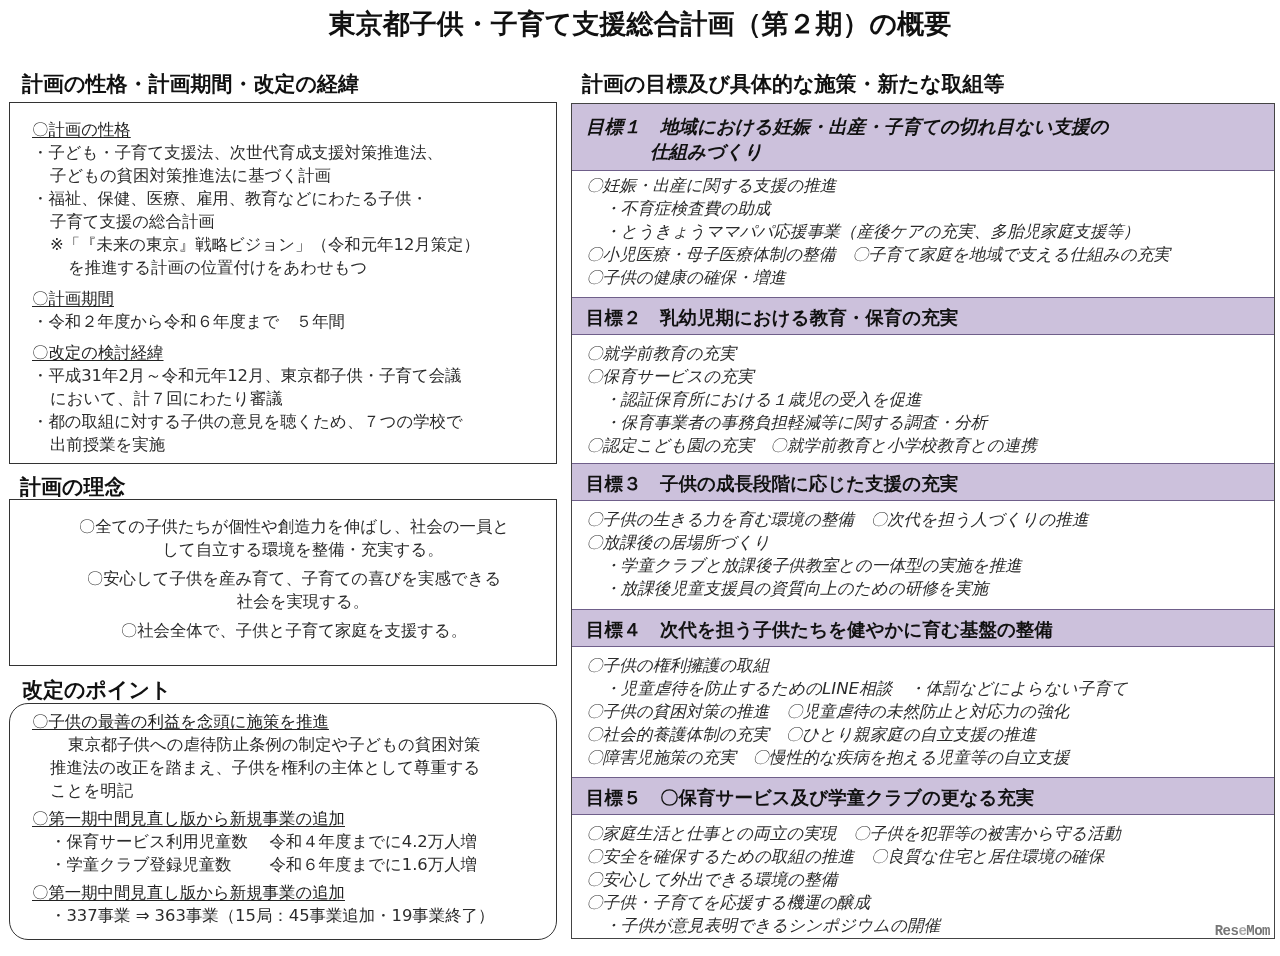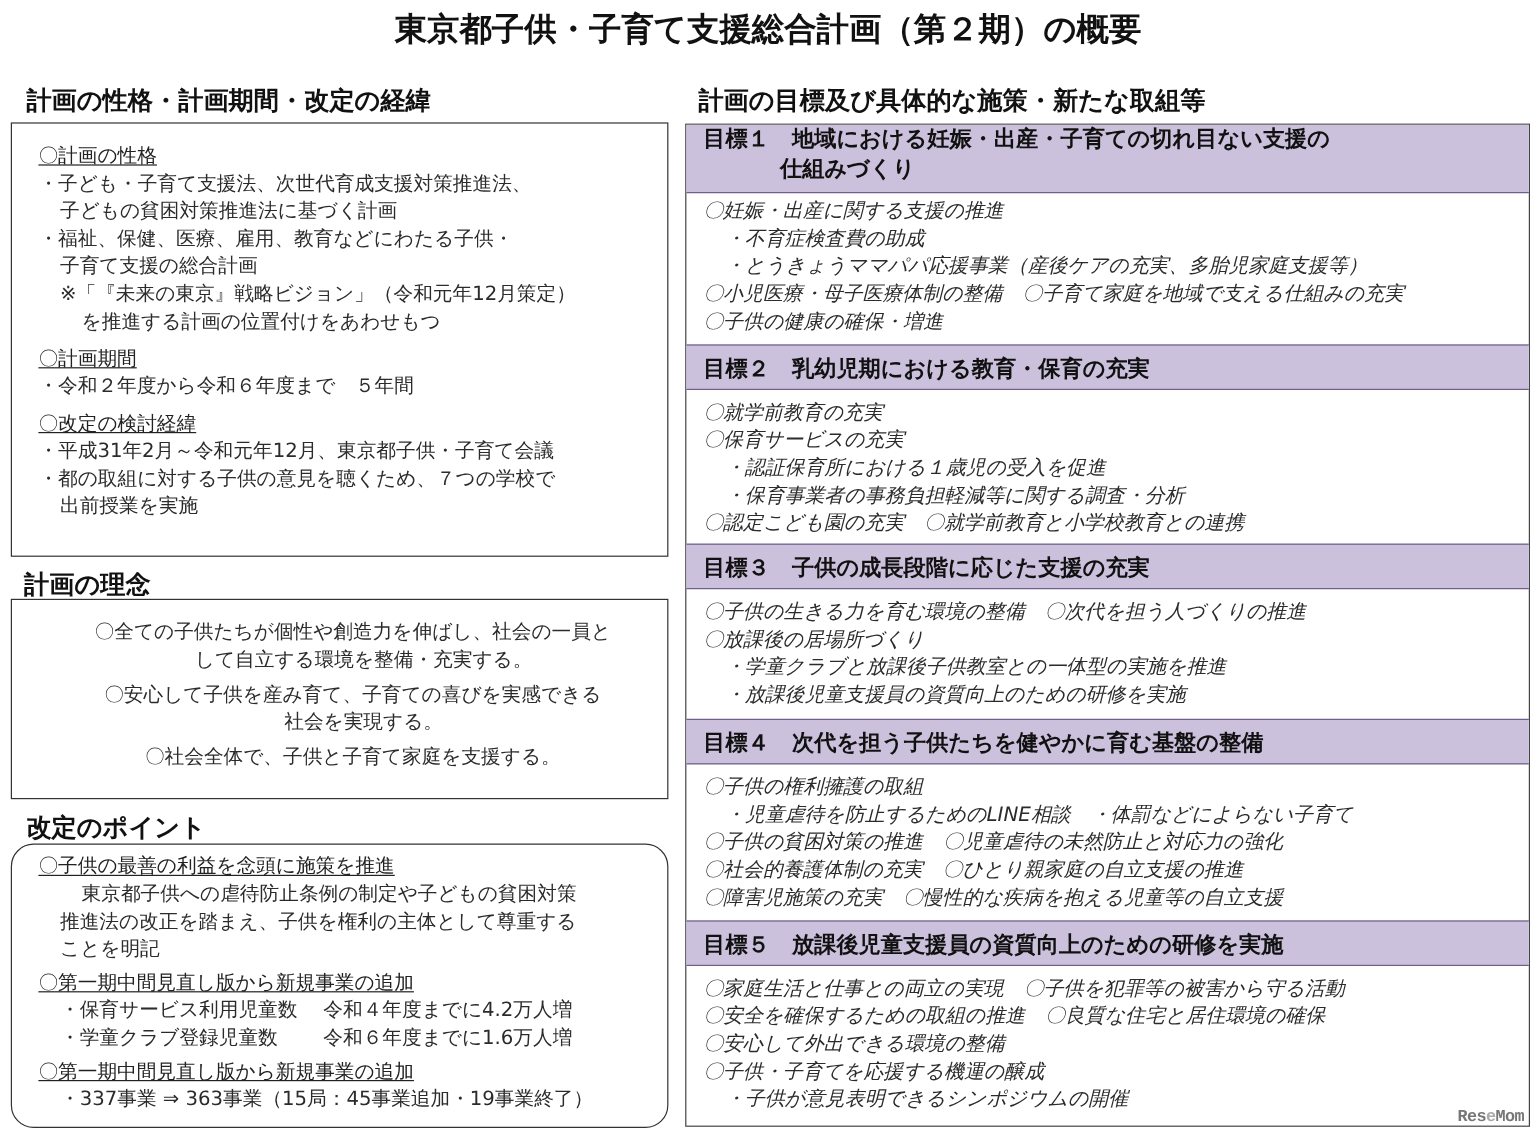--- a/index.html
+++ b/index.html
@@ -62,20 +62,21 @@
     <div class="line">・福祉、保健、医療、雇用、教育などにわたる子供・</div>
     <div class="line indent1">子育て支援の総合計画</div>
     <div class="line indent1">※「『未来の東京』戦略ビジョン」（令和元年12月策定）</div>
     <div class="line indent2">を推進する計画の位置付けをあわせもつ</div>
     <div class="gap"></div>
     <div class="sub-head">〇計画期間</div>
     <div class="line">・令和２年度から令和６年度まで　５年間</div>
     <div class="gap"></div>
     <div class="sub-head">〇改定の検討経緯</div>
     <div class="line">・平成31年2月～令和元年12月、東京都子供・子育て会議</div>
+    <div class="line indent1">において、計７回にわたり審議</div>
     <div class="line">・都の取組に対する子供の意見を聴くため、７つの学校で</div>
     <div class="line indent1">出前授業を実施</div>
   </div>
 
   <div class="sec-heading" style="left:20px; top:473px;">計画の理念</div>
   <div class="box" style="left:9px; top:499px; width:548px; height:167px; padding:15px 0 0 22px;text-align:center;">
     <div class="line">〇全ての子供たちが個性や創造力を伸ばし、社会の一員と</div>
     <div class="line indent1">して自立する環境を整備・充実する。</div>
     <div class="gap" style="height:6px"></div>
     <div class="line">〇安心して子供を産み育て、子育ての喜びを実感できる</div>
@@ -96,21 +97,21 @@
     <div class="line indent1">・学童クラブ登録児童数　　 令和６年度までに1.6万人増</div>
     <div class="gap" style="height:5px"></div>
     <div class="sub-head">〇第一期中間見直し版から新規事業の追加</div>
     <div class="line indent1">・337事業 ⇒ 363事業（15局：45事業追加・19事業終了）</div>
   </div>
 
   <div class="sec-heading" style="left:582px; top:70px;">計画の目標及び具体的な施策・新たな取組等</div>
   <div class="goal-box">
 
     <div>
-      <div class="goal-head first" style="padding-top:0; padding-bottom:6px;">
+      <div class="goal-head first" style="padding-top:10px; padding-bottom:6px;font-style:italic;">
         <div>目標１　地域における妊娠・出産・子育ての切れ目ない支援の</div>
         <div style="padding-left:64px;">仕組みづくり</div>
       </div>
       <div class="goal-body" style="height:126px;">
         <div class="goal-line">〇妊娠・出産に関する支援の推進</div>
         <div class="goal-line indent1">・不育症検査費の助成</div>
         <div class="goal-line indent1">・とうきょうママパパ応援事業（産後ケアの充実、多胎児家庭支援等）</div>
         <div class="goal-line">〇小児医療・母子医療体制の整備　〇子育て家庭を地域で支える仕組みの充実</div>
         <div class="goal-line">〇子供の健康の確保・増進</div>
       </div>
@@ -142,21 +143,21 @@
       <div class="goal-body" style="height:130px; padding-top:7px;">
         <div class="goal-line">〇子供の権利擁護の取組</div>
         <div class="goal-line indent1">・児童虐待を防止するためのLINE相談　・体罰などによらない子育て</div>
         <div class="goal-line">〇子供の貧困対策の推進　〇児童虐待の未然防止と対応力の強化</div>
         <div class="goal-line">〇社会的養護体制の充実　〇ひとり親家庭の自立支援の推進</div>
         <div class="goal-line">〇障害児施策の充実　〇慢性的な疾病を抱える児童等の自立支援</div>
       </div>
     </div>
 
     <div>
-      <div class="goal-head" style="padding-top:7px; padding-bottom:4px;">目標５　放課後児童支援員の資質向上のための研修を実施</div>
+      <div class="goal-head" style="padding-top:7px; padding-bottom:4px;">目標５　〇保育サービス及び学童クラブの更なる充実</div>
       <div class="goal-body" style="padding-top:7px;">
         <div class="goal-line">〇家庭生活と仕事との両立の実現　〇子供を犯罪等の被害から守る活動</div>
         <div class="goal-line">〇安全を確保するための取組の推進　〇良質な住宅と居住環境の確保</div>
         <div class="goal-line">〇安心して外出できる環境の整備</div>
         <div class="goal-line">〇子供・子育てを応援する機運の醸成</div>
         <div class="goal-line indent1">・子供が意見表明できるシンポジウムの開催</div>
       </div>
     </div>
   </div>
 

